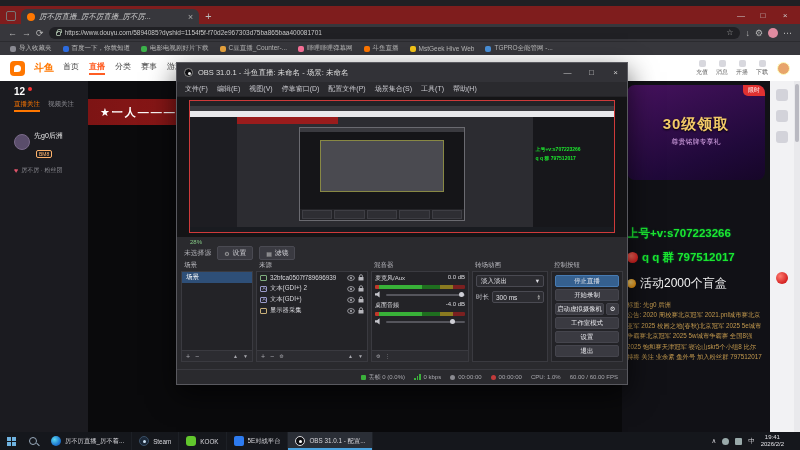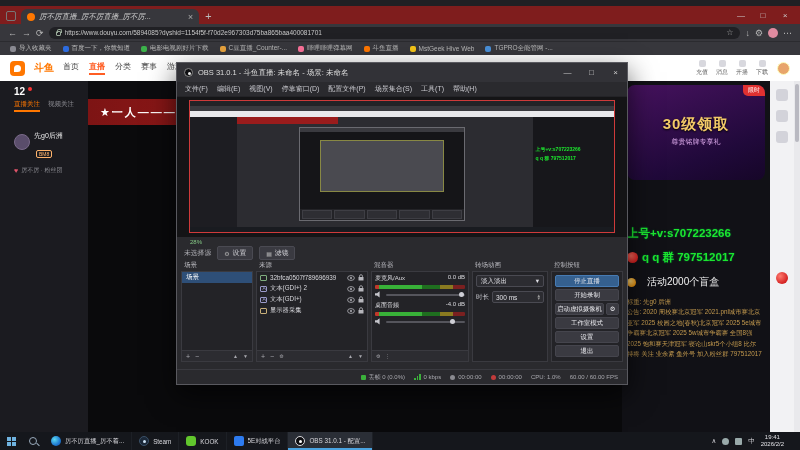--- a/index.html
+++ b/index.html
@@ -69,21 +69,21 @@
   .ribbon { position:absolute; right:0; top:0; background:#e03131; color:#fff; font-size:6px; padding:1px 5px; border-radius:0 0 0 5px; }
   .promo-title { position:absolute; left:0; right:0; top:30px; text-align:center; color:#f3c968; font-size:15px; font-weight:bold; letter-spacing:1px; text-shadow:0 1px 2px #000; }
   .promo-sub { position:absolute; left:0; right:0; top:52px; text-align:center; color:#d9a7e8; font-size:7px; }
   .green-line { color:#1ce62e; font-weight:bold; text-shadow:0 0 2px #063; white-space:nowrap; }
   .g1 { margin-top:46px; font-size:11.5px; }
   .qqrow { display:flex; align-items:center; gap:4px; margin-top:9px; }
   .redcoin { width:11px; height:11px; border-radius:50%; background:radial-gradient(circle at 35% 35%, #ff6b5e, #d41f1f 70%); flex:none; }
   .g2 { font-size:11.5px; }
   .blindrow { display:flex; align-items:center; gap:4px; margin-top:10px; }
   .coin { width:9px; height:9px; border-radius:50%; background:radial-gradient(circle at 35% 35%, #ffd97a, #e8930f 70%); flex:none; }
-  .blindtext { color:#f2f2f2; font-size:10px;margin-left:7px; }
+  .blindtext { color:#f2f2f2; font-size:12px; }
   .notice { margin-top:8px; font-size:6.3px; line-height:1.65; color:#c49a4e; }
   .notice div { white-space:nowrap; overflow:hidden; }
   .float-bar { width:24px; background:#f2f2f4; flex:none; display:flex; flex-direction:column; align-items:center; padding-top:8px; gap:9px; }
   .fico { width:12px; height:12px; border-radius:3px; background:#d3d3da; }
   .fico.red { border-radius:50%; background:radial-gradient(circle at 35% 35%, #ff7a6e, #d42222 70%); margin-top:120px; }
   .pscroll { width:6px; background:#e9e9ec; flex:none; position:relative; }
   .pthumb { position:absolute; left:1px; right:1px; top:3px; height:58px; border-radius:3px; background:#b9b9c1; }
 
   
   .obs { position:absolute; left:176px; top:62px; width:452px; height:323px; background:#2a2a2e; border:1px solid #59595f; box-shadow:0 10px 26px rgba(0,0,0,.65); display:flex; flex-direction:column; color:#ddd; z-index:20; }

